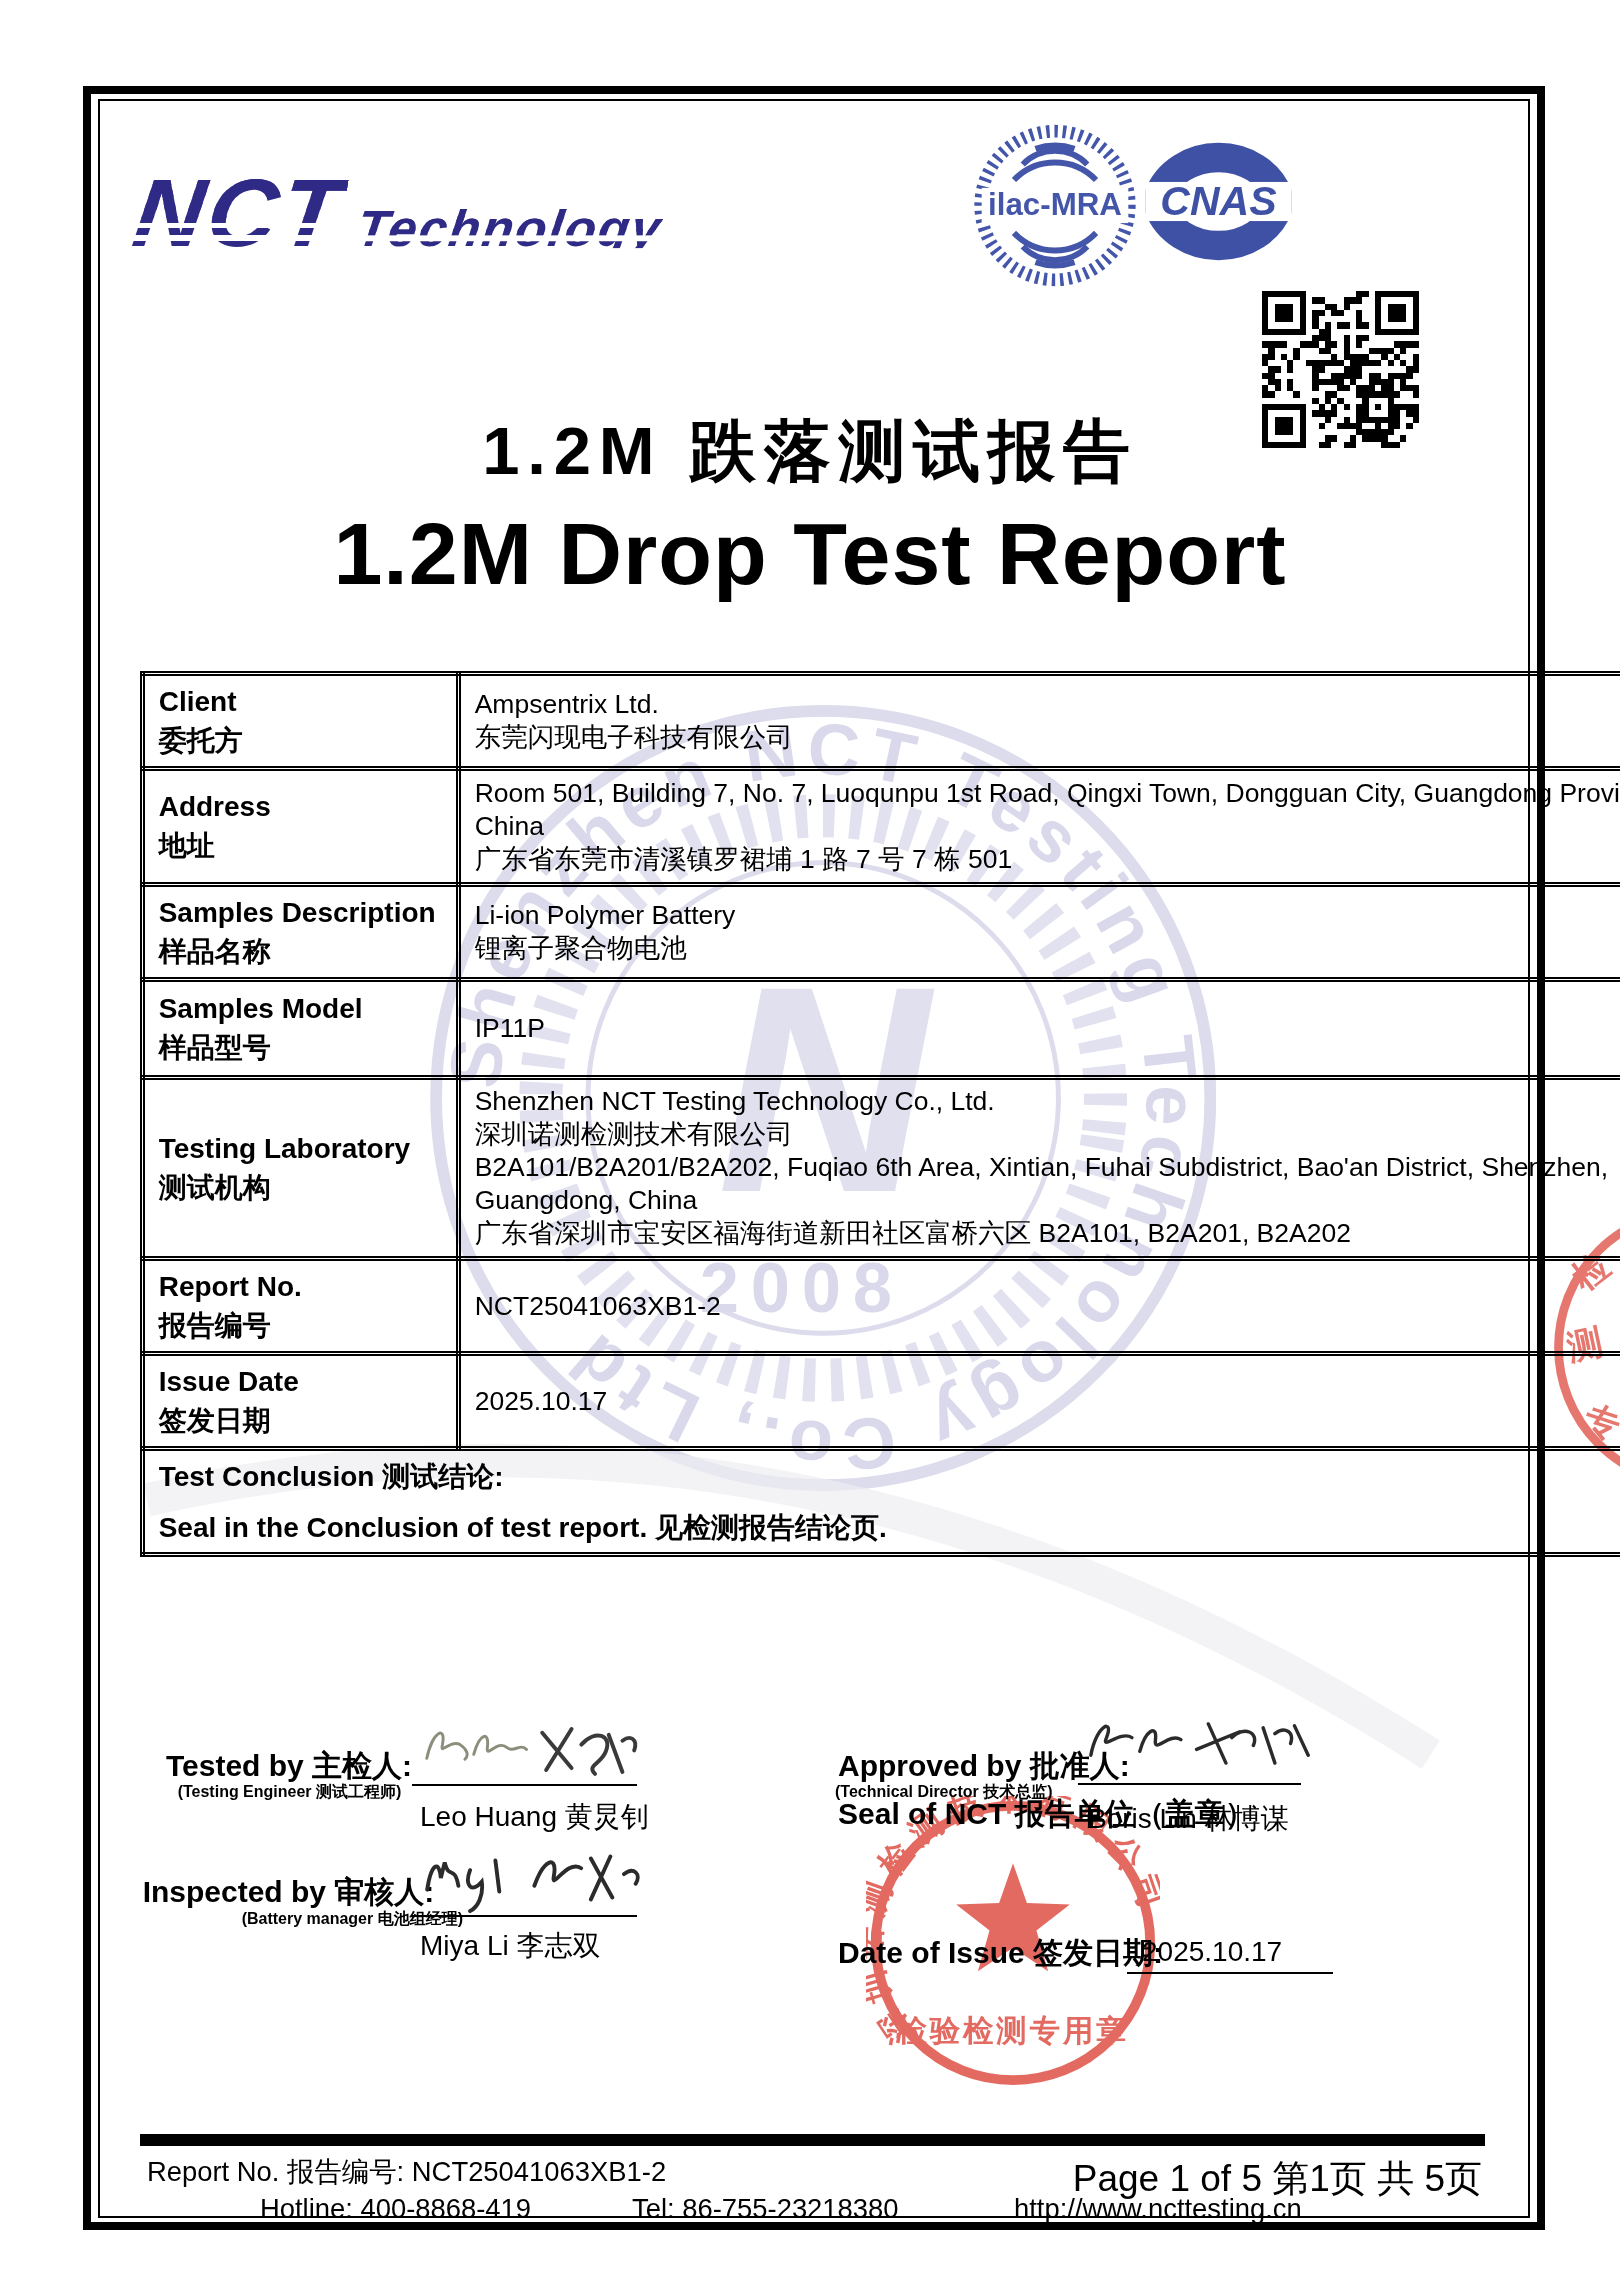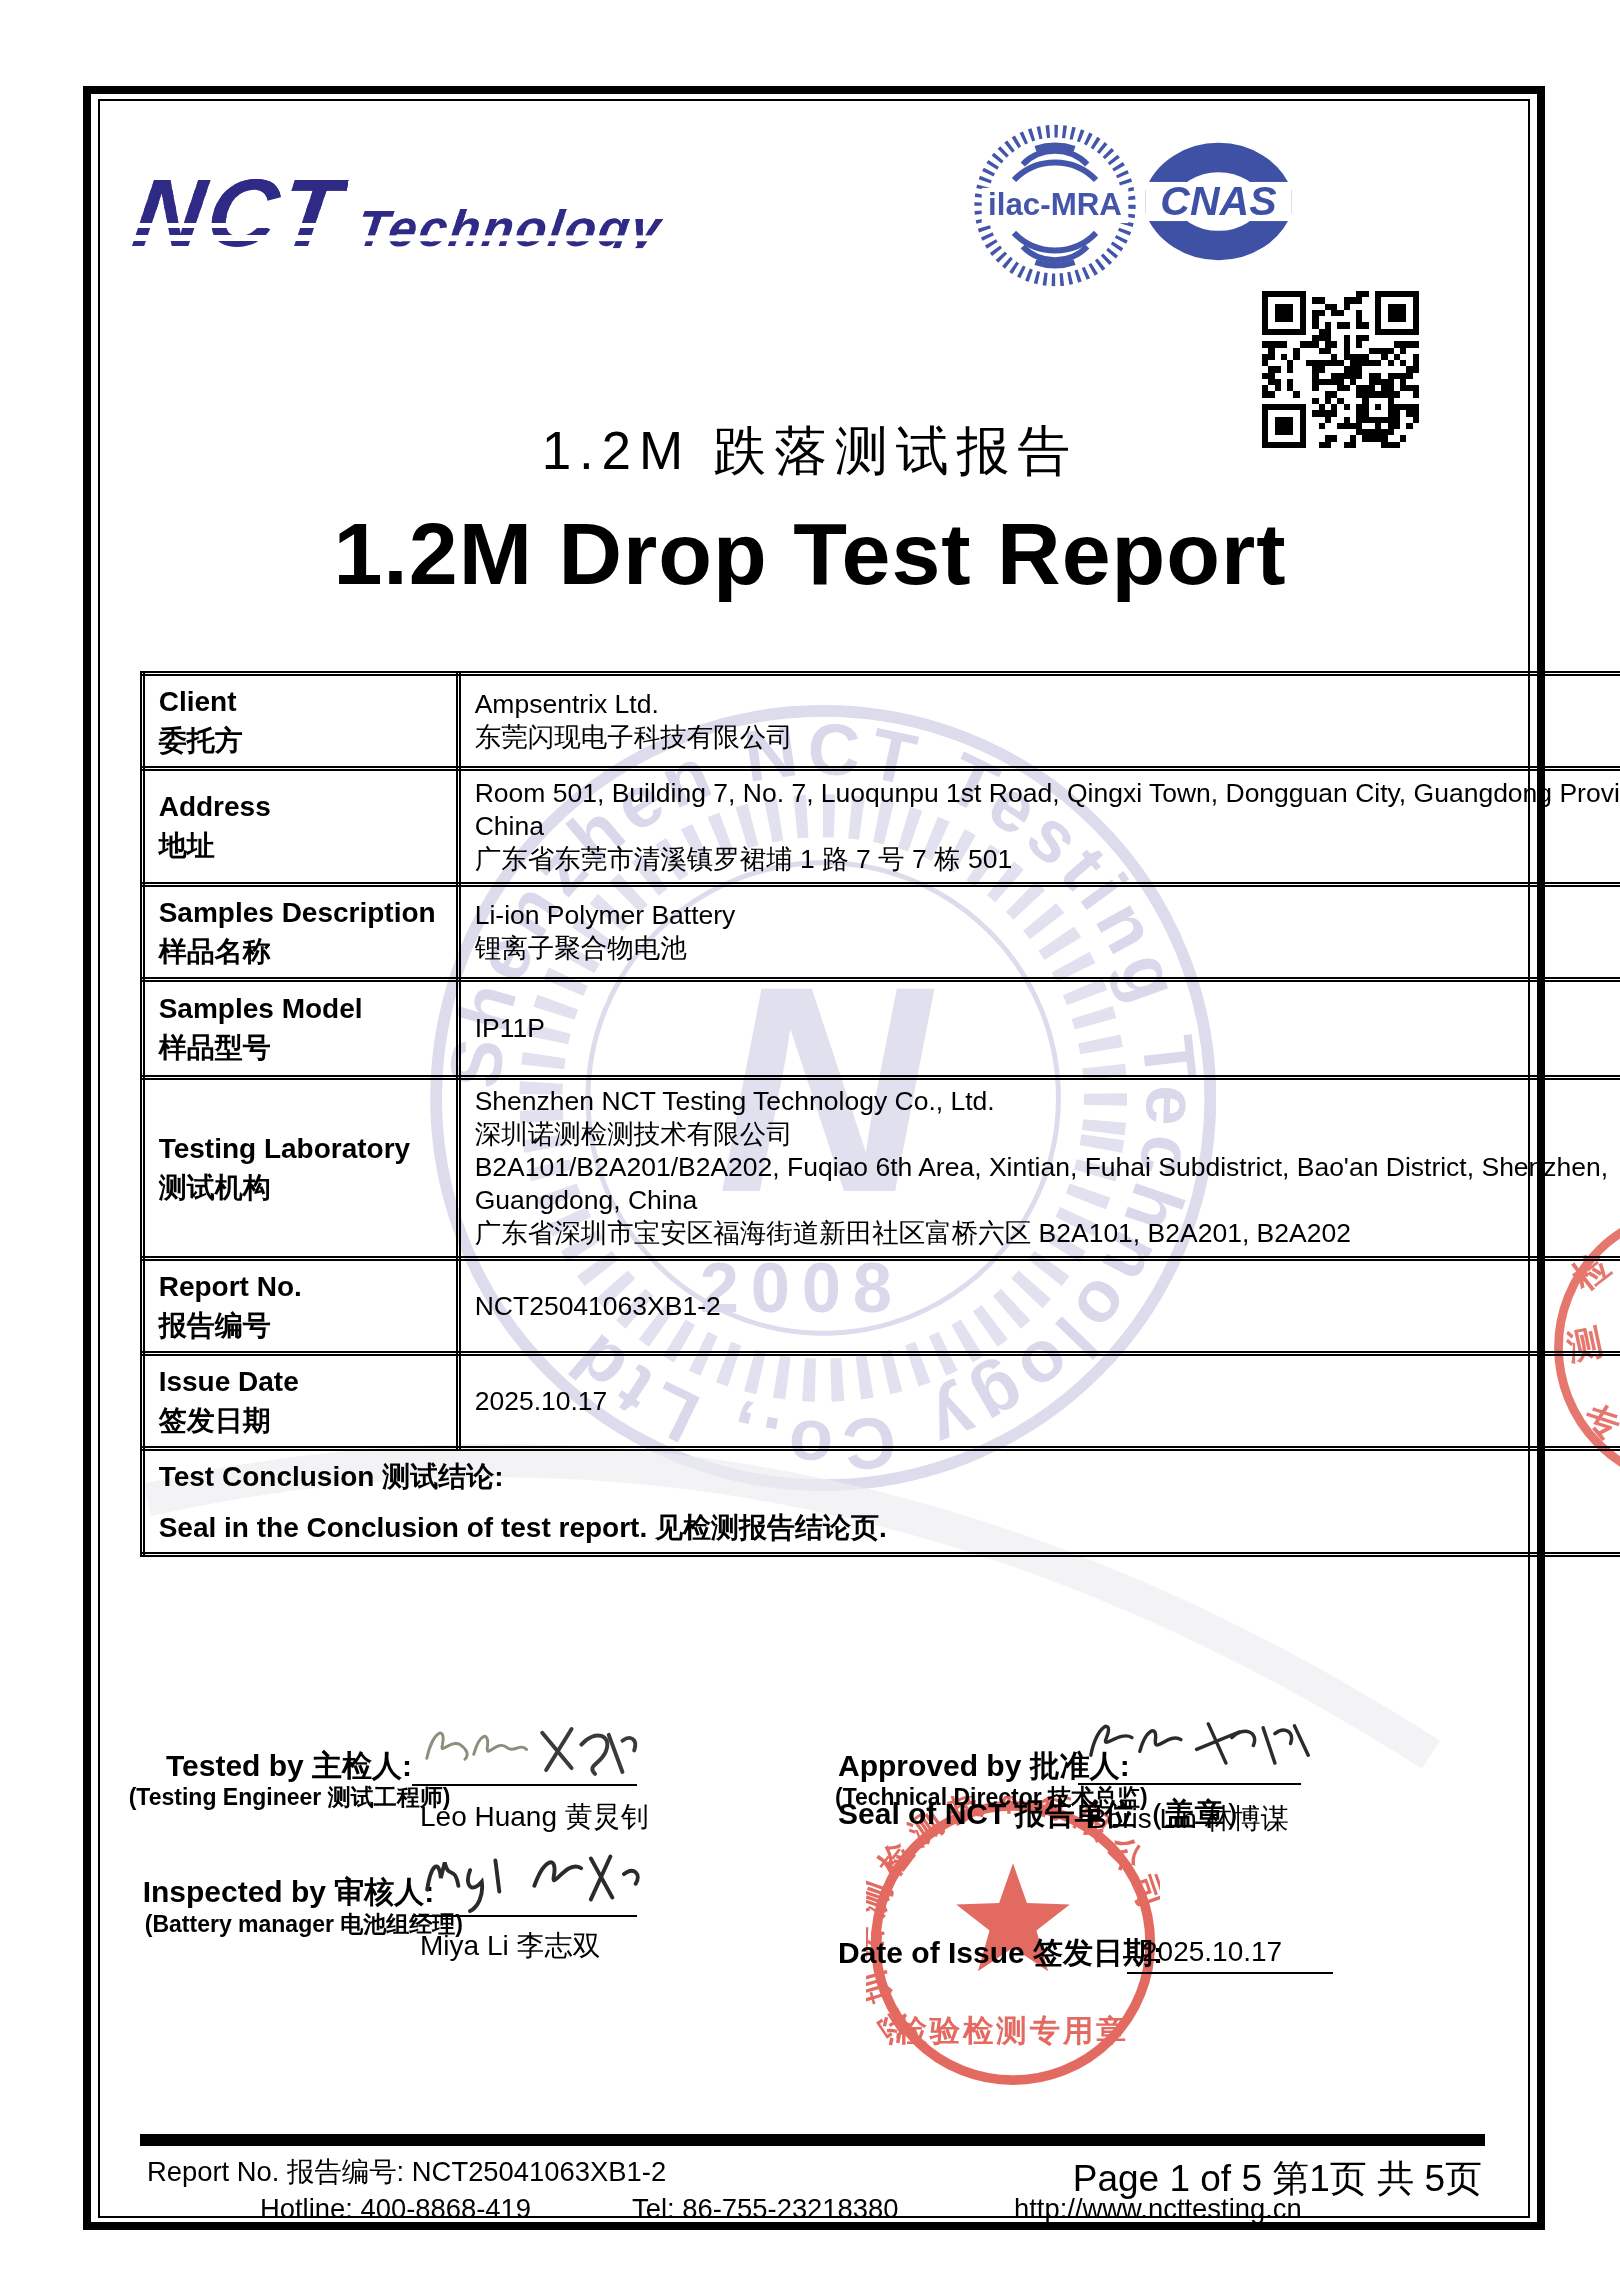--- a/index.html
+++ b/index.html
@@ -22,37 +22,37 @@
       -webkit-background-clip:text;background-clip:text;color:transparent;
     }
   }
   .ilac-svg{position:absolute;left:968px;top:123px;}
   .cnas-svg{position:absolute;left:1145px;top:137px;}
   .accred{position:absolute;left:1292px;top:135px;color:#3f51a5;font-weight:bold;font-size:24.5px;line-height:29px;letter-spacing:1px;}
   .qr-svg{position:absolute;left:1262px;top:291px;background:#fff;}
 
   
   .title-block{position:absolute;left:0;top:400px;width:1620px;text-align:center;}
-  .title-zh{font-size:53px;font-weight:normal;letter-spacing:7.8px;line-height:102px;}
+  .title-zh{font-size:67px;font-weight:bold;letter-spacing:7.8px;line-height:102px;}
   .title-en{font-size:88px;font-weight:bold;letter-spacing:1px;line-height:104px;}
 
   
   .info-table{position:absolute;left:140px;top:671px;width:1615px;border-collapse:collapse;table-layout:fixed;background:transparent;}
   .info-table td{border:5.9px double #000;vertical-align:middle;padding:5.9px 9.8px 5.9px 13.7px;background:transparent;}
   .lbl{font-weight:bold;font-size:28px;line-height:39px;}
   .val{font-size:26.5px;line-height:33px;}
   .concl-line1{font-weight:bold;font-size:28px;line-height:39px;}
   .concl-line2{font-weight:bold;font-size:28px;line-height:39px;margin-top:11.8px;}
 
   
   .wm{position:absolute;left:0;top:0;pointer-events:none;}
 
   
   .sig-label{position:absolute;font-weight:bold;font-size:30px;white-space:nowrap;}
-  .sig-sub{position:absolute;font-weight:bold;font-size:23px;white-space:nowrap;}
+  .sig-sub{position:absolute;font-weight:bold;font-size:16px;white-space:nowrap;}
   .sig-name{position:absolute;font-size:28px;white-space:nowrap;}
   .sig-line{position:absolute;height:0;border-bottom:2.9px solid #000;}
   .sig-svg{position:absolute;}
   .date-value{position:absolute;font-size:28px;white-space:nowrap;}
 
   
   .seal-svg{position:absolute;left:866px;top:1796px;opacity:0.88;mix-blend-mode:multiply;}
   .edge-seal-svg{position:absolute;left:1539px;top:1215px;opacity:0.8;mix-blend-mode:multiply;}
 
   

